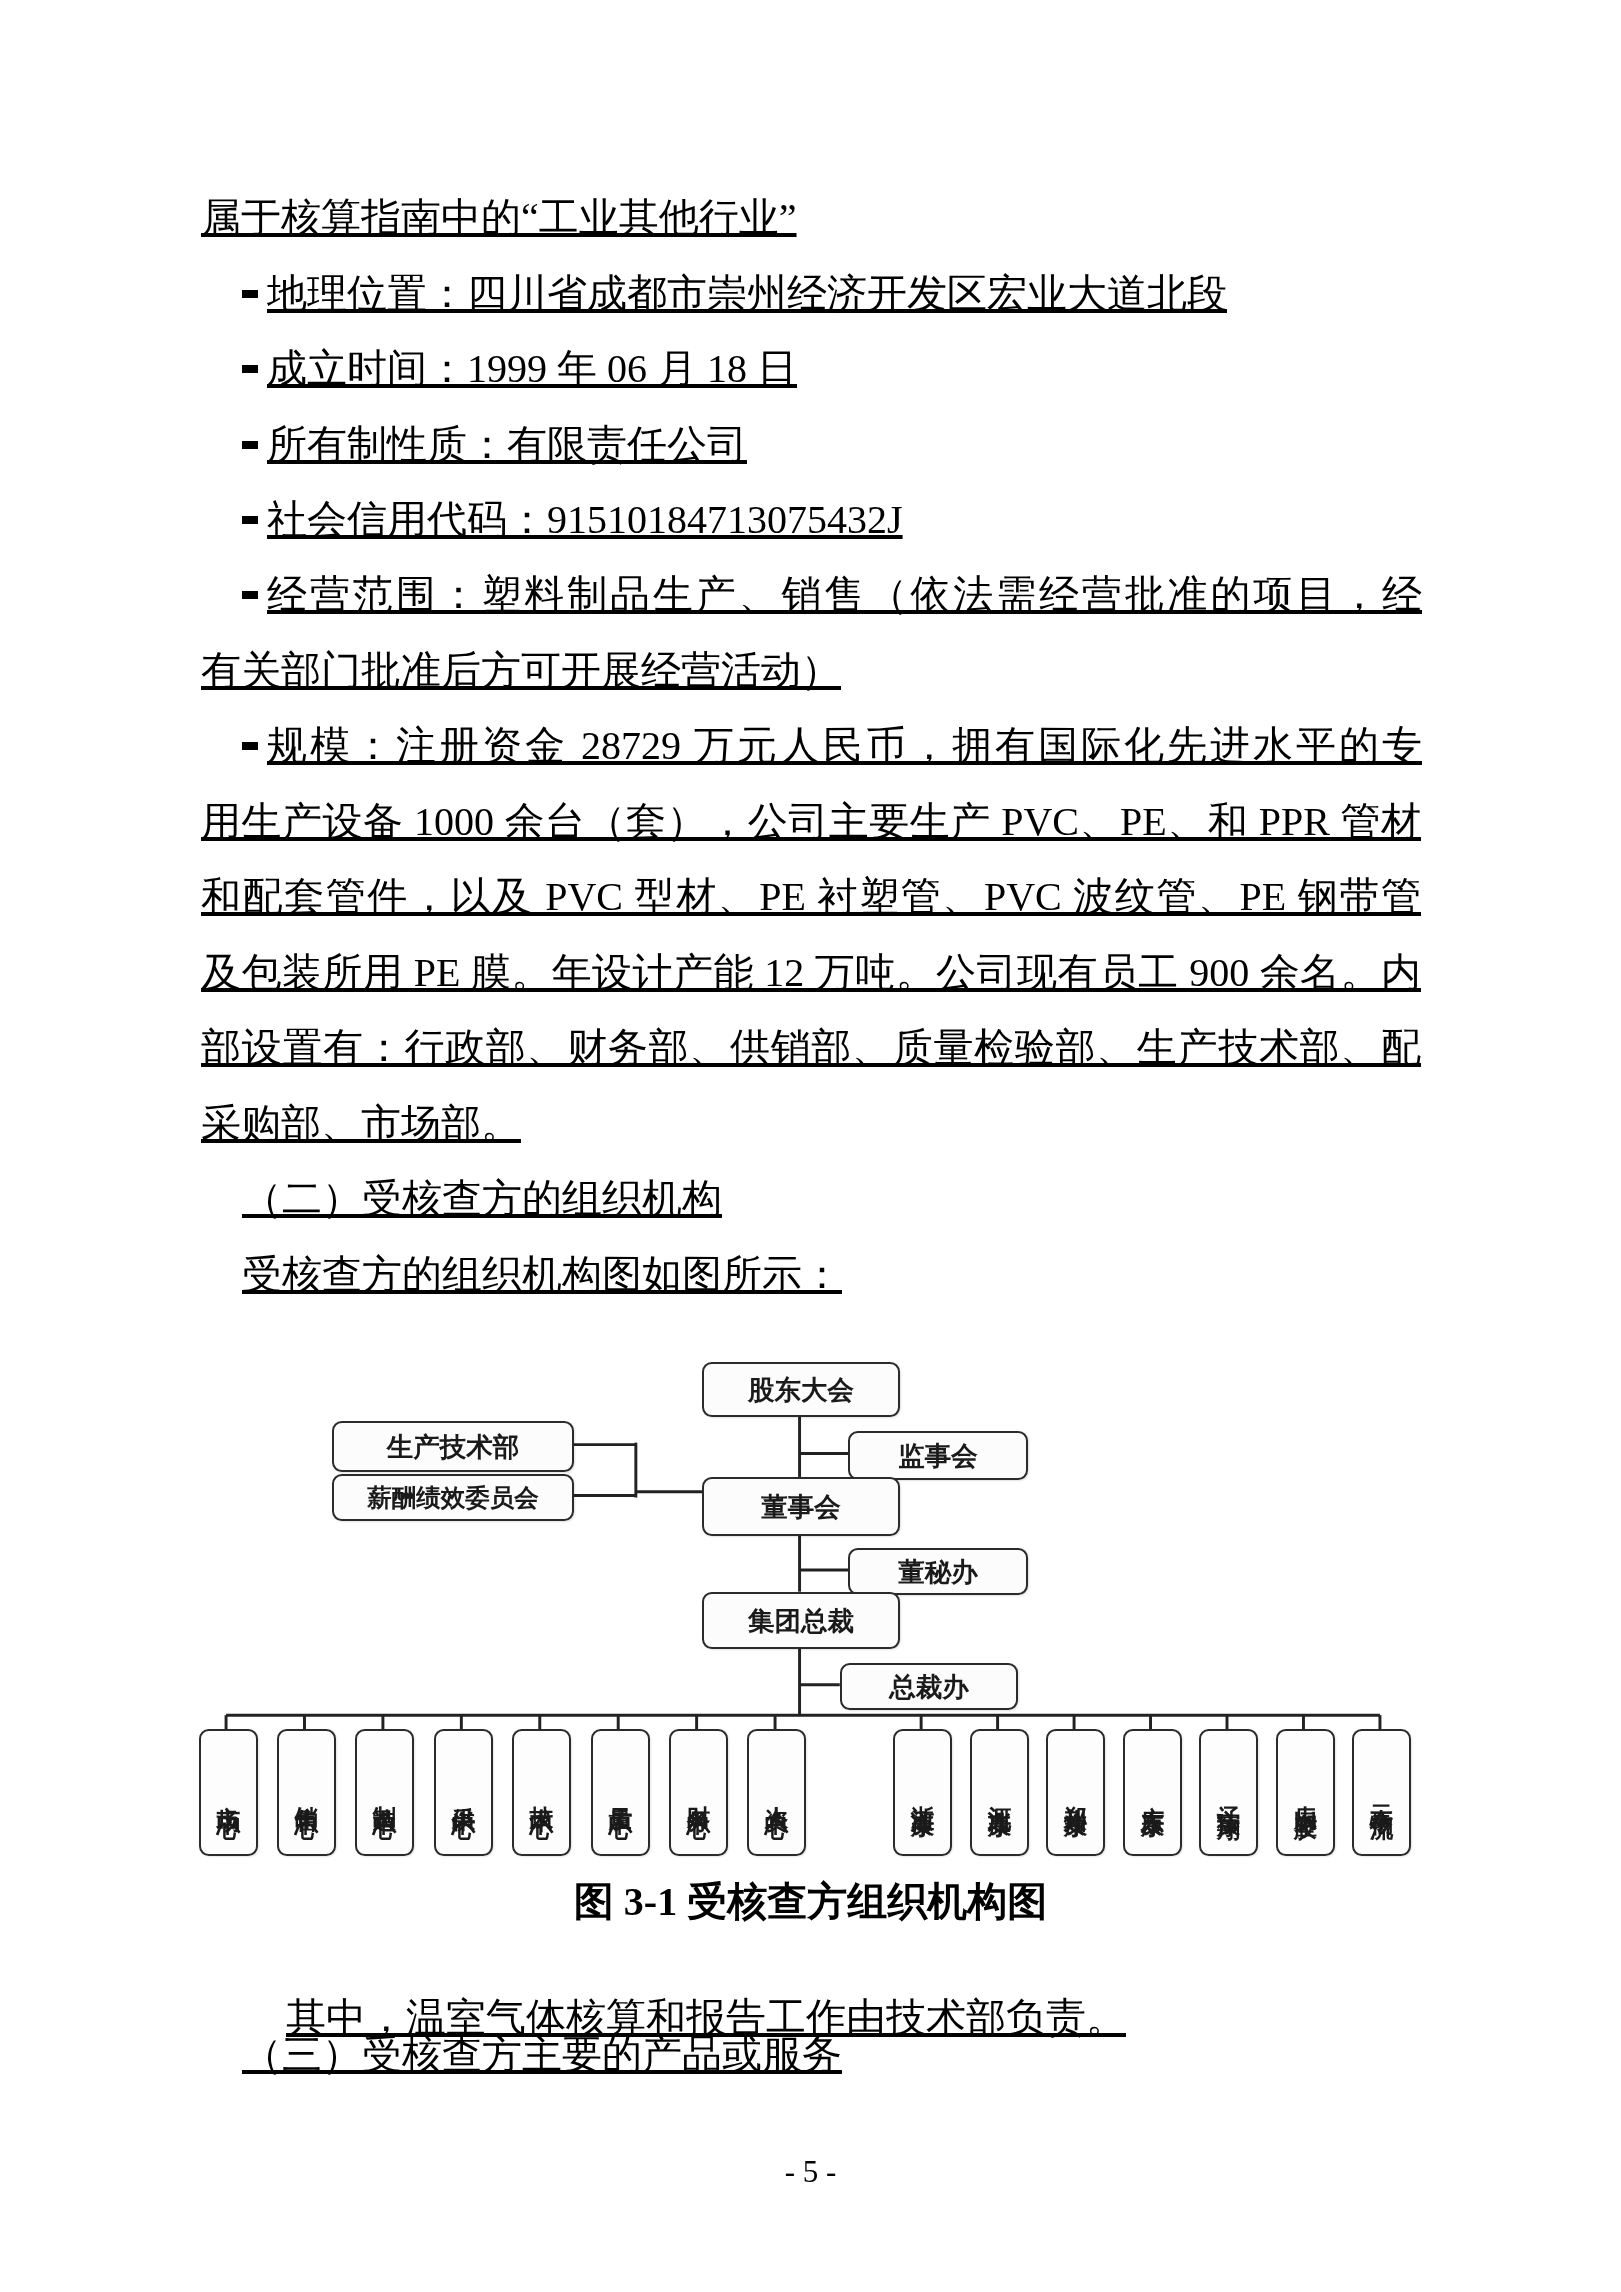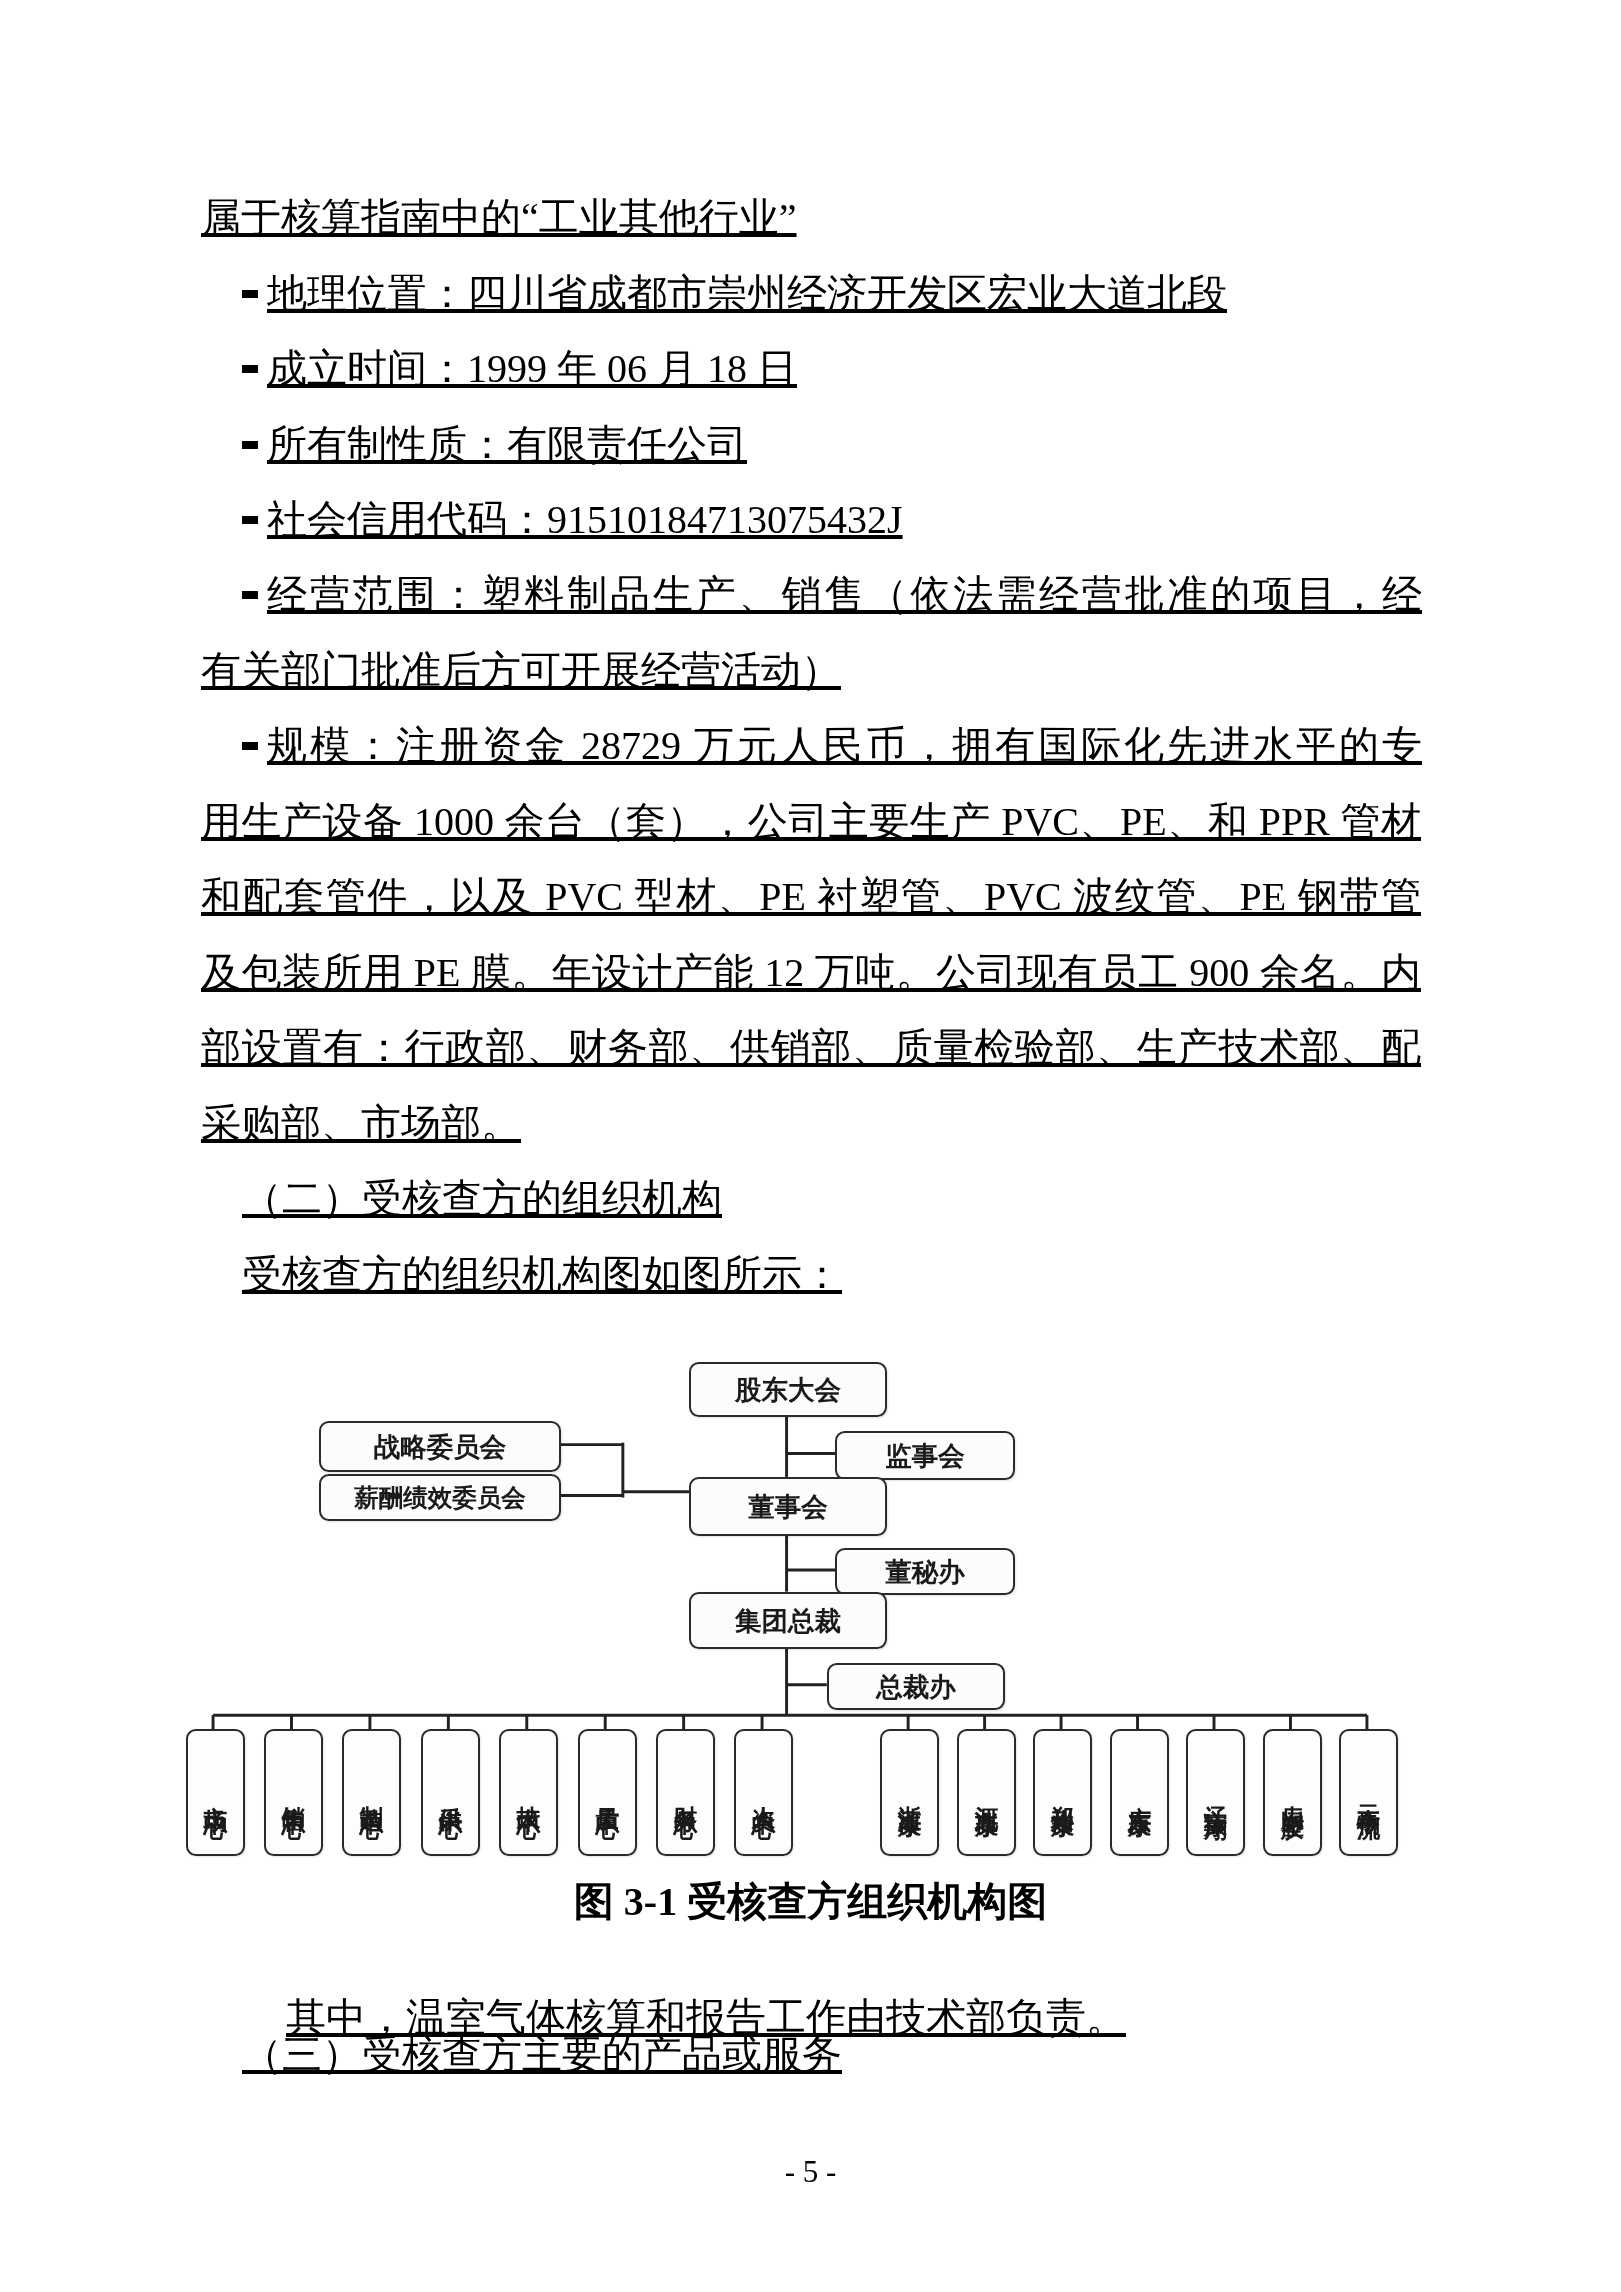--- a/index.html
+++ b/index.html
@@ -25,21 +25,21 @@
   .line.justify{white-space:normal;text-align:justify;text-align-last:justify;}
   .line.margin.justify{width:1220px;}
   .line.bullet.justify{width:1155px;}
   .bullet-marker{
     position:absolute;left:-25.5px;top:21.6px;
     width:16.7px;height:8.8px;background:#000;
     display:block;
   }
   
   .org-chart{
-    position:absolute;left:113px;top:1325px;
+    position:absolute;left:126px;top:1325px;
     width:1304px;height:549px;
     font-family:Liberation Serif, serif;
   }
   .org-chart svg{position:absolute;left:0;top:0;}
   .node{
     position:absolute;
     border:2.9px solid #2b2b2b;border-radius:9.8px;
     background:#fcfcfc;
     box-shadow:1px 1px 2px rgba(0,0,0,0.12);
     display:flex;align-items:center;justify-content:center;
@@ -125,21 +125,21 @@
             <line x1="1045" y1="398" x2="1045" y2="414"></line>
             <line x1="1123" y1="398" x2="1123" y2="414"></line>
             <line x1="1201" y1="398" x2="1201" y2="414"></line>
             <line x1="1279" y1="398" x2="1279" y2="414"></line>
           </g>
       </g>
     </svg>
 
     <div class="node n-shareholders">股东大会</div>
     <div class="node n-supervisory">监事会</div>
-    <div class="node n-strategy">战略委员会</div>
+    <div class="node n-strategy">生产技术部</div>
     <div class="node n-compensation">薪酬绩效委员会</div>
     <div class="node n-board">董事会</div>
     <div class="node n-secretary">董秘办</div>
     <div class="node n-president">集团总裁</div>
     <div class="node n-office">总裁办</div>
 
     <div id="bottom-boxes">
         <div class="vbox" style="left: 73px;">市场中心</div>
         <div class="vbox" style="left: 151px;">销售中心</div>
         <div class="vbox" style="left: 229px;">制造中心</div>

